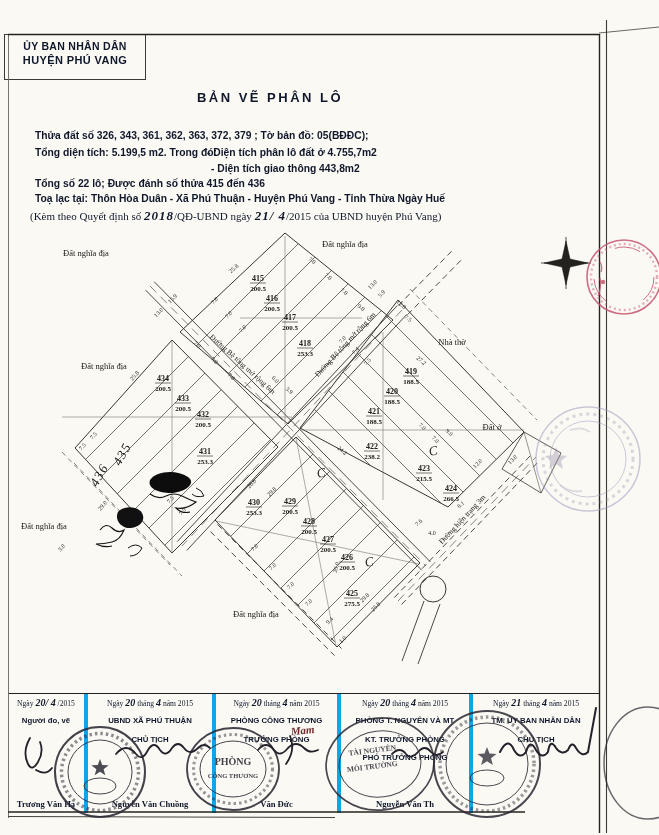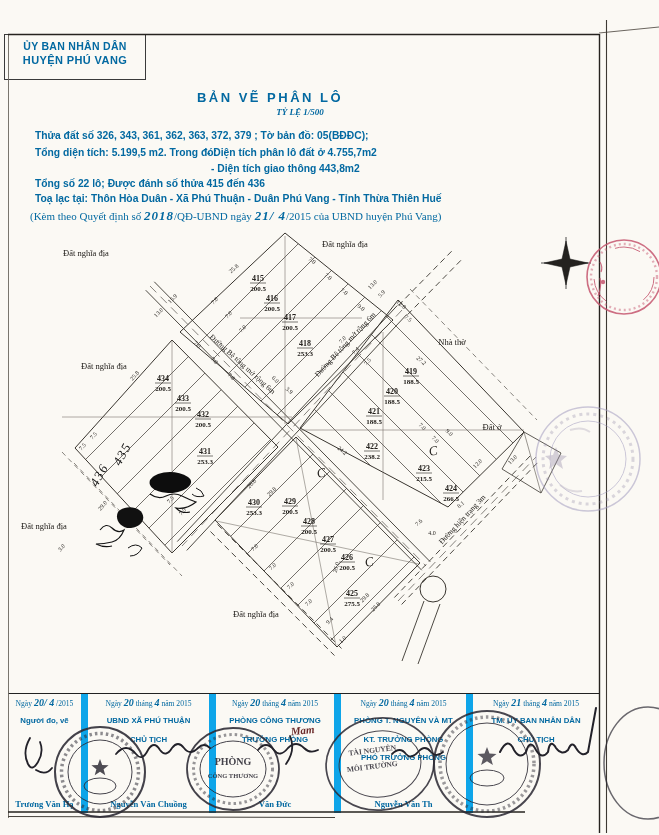--- a/index.html
+++ b/index.html
@@ -1,66 +1,65 @@
 <!DOCTYPE html>
 <html><head>
 <meta charset="utf-8">
 <style>
   html,body{margin:0;padding:0;background:#888;}
   .page{position:relative;width:659px;height:835px;background:#fbf9f4;overflow:hidden;
-        font-family:"Liberation Sans",sans-serif;color:#0369a1;}
+        font-family:"Liberation Sans",sans-serif;color:#0f172a;}
   
   .issuer-box{position:absolute;left:4px;top:34px;width:140px;height:44px;border:1px solid #3a3a3a;text-align:center;}
   .issuer-l1{margin-top:5px;font-size:10.5px;font-weight:bold;letter-spacing:.3px;}
   .issuer-l2{margin-top:2px;font-size:11px;font-weight:bold;letter-spacing:.4px;}
   .hdr-right{position:absolute;left:240px;top:40px;width:350px;text-align:center;}
   .hr1{font-size:10.8px;font-weight:bold;letter-spacing:.3px;}
   .hr2{font-size:11px;font-weight:bold;margin-top:3px;}
   .hr-underline{width:150px;height:1px;background:#333;margin:3px auto 0 auto;}
   .doc-title{position:absolute;left:0;top:90px;width:540px;text-align:center;
              font-size:13px;font-weight:bold;letter-spacing:2.5px;}
   .doc-scale{position:absolute;left:0;top:107px;width:600px;text-align:center;
              font-family:"Liberation Serif",serif;font-style:italic;font-weight:bold;font-size:9px;}
   
   .il{position:absolute;font-size:10.3px;font-weight:bold;white-space:nowrap;}
   .il-serif{position:absolute;font-family:"Liberation Serif",serif;font-size:11px;font-weight:normal;white-space:nowrap;}
   .hw{font-family:"Liberation Serif",serif;font-style:italic;font-size:13px;font-weight:bold;letter-spacing:1px;}
   
   .sigrow{position:absolute;left:8px;top:693px;width:591px;height:119px;display:flex;
           border-top:1.3px solid #222;}
-  .sigcell{position:relative;border-right:7px solid #0ea5e9;text-align:center;padding-top:3px;box-sizing:border-box;}
+  .sigcell{position:relative;border-right:4px solid #0ea5e9;text-align:center;padding-top:3px;box-sizing:border-box;}
   .sigcell:last-child{border-right:none;}
   .sdate{font-family:"Liberation Serif",serif;font-size:7.6px;white-space:nowrap;}
   .sdate .hw2{font-family:"Liberation Serif",serif;font-style:italic;font-size:10px;font-weight:bold;}
   .sorg{font-size:7.8px;font-weight:bold;line-height:1.35;margin-top:8px;}
   .sname{position:absolute;bottom:4px;left:0;width:100%;font-family:"Liberation Serif",serif;
          font-size:8.6px;font-weight:bold;white-space:nowrap;}
   svg#map{position:absolute;left:0;top:0;pointer-events:none;}
 </style>
 </head>
 <body>
 
 <div class="page">
 
   <div class="issuer-box">
     <div class="issuer-l1">ỦY BAN NHÂN DÂN</div>
     <div class="issuer-l2">HUYỆN PHÚ VANG</div>
   </div>
 
 
   <div class="doc-title">BẢN VẼ PHÂN LÔ</div>
-  <div class="doc-scale">TỶ LỆ 1/500</div>
 
   <div>
     <span class="il" style="left:35px;top:130px;">Thửa đất số 326, 343, 361, 362, 363, 372, 379 ; Tờ bản đồ: 05(BĐĐC);</span>
     <span class="il" style="left:35px;top:147px;">Tổng diện tích: 5.199,5 m2. Trong đó:</span>
     <span class="il" style="left:207px;top:147px;">- Diện tích phân lô đất ở 4.755,7m2</span>
     <span class="il" style="left:211px;top:163px;">- Diện tích giao thông 443,8m2</span>
     <span class="il" style="left:35px;top:178px;">Tổng số 22 lô; Được đánh số thửa 415 đến 436</span>
-    <span class="il" style="left:35px;top:193px;">Toạ lạc tại: Thôn Hòa Duân - Xã Phú Thuận - Duân Phú Vang - Tỉnh Thừa Thiên Huế</span>
+    <span class="il" style="left:35px;top:193px;">Toạ lạc tại: Thôn Hòa Duân - Xã Phú Thuận - Huyện Phú Vang - Tỉnh Thừa Ngày Huế</span>
     <span class="il-serif" style="left:30px;top:208px;">
       <span>(Kèm theo Quyết định số</span>
       <span class="hw">2018</span><span>/QĐ-UBND ngày</span>
       <span class="hw">21/ 4</span><span>/2015 của UBND huyện Phú Vang)</span>
     </span>
   </div>
 
   <div class="sigrow" id="sigrow">
       <div class="sigcell" style="width: 80px;">
         <div class="sdate"><span>Ngày </span><span class="hw2">20/ 4</span><span> /2015</span></div>

